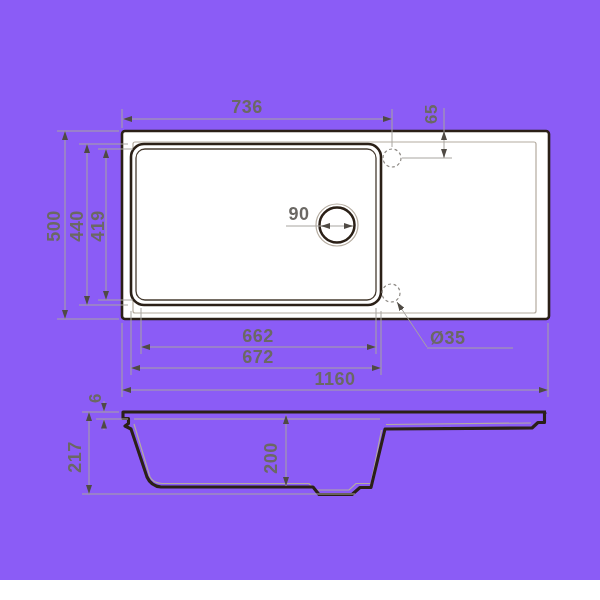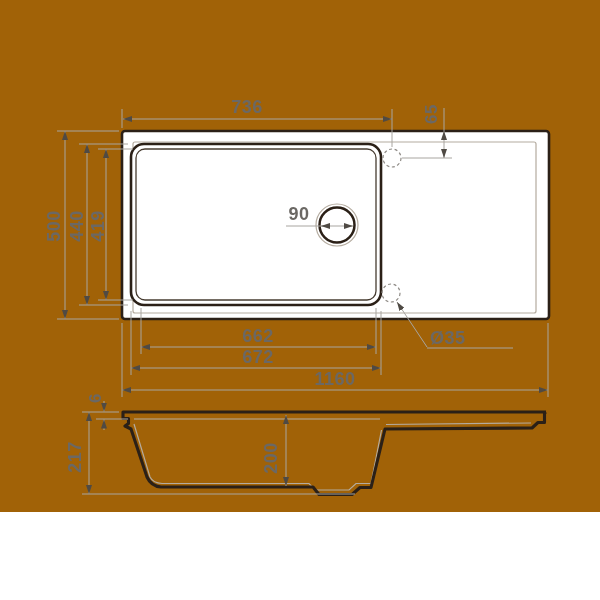--- a/index.html
+++ b/index.html
@@ -1,16 +1,16 @@
 <!DOCTYPE html>
 <html><head>
 <meta charset="utf-8">
 <style>
   html,body{margin:0;padding:0;background:#ffffff;}
-  .canvas{position:relative;width:600px;height:512px;background:#a16207;overflow:hidden;}
+  .canvas{position:relative;width:600px;height:580px;background:#8b5cf6;overflow:hidden;}
   svg{display:block;}
   text{
     font-family:"Liberation Sans","DejaVu Sans",sans-serif;
     font-weight:700;
     letter-spacing:0.5px;
     fill:#6b6864;
   }
   .dim-text{font-size:18px;}
   .dim-text-sm{font-size:17px;}
 </style>

